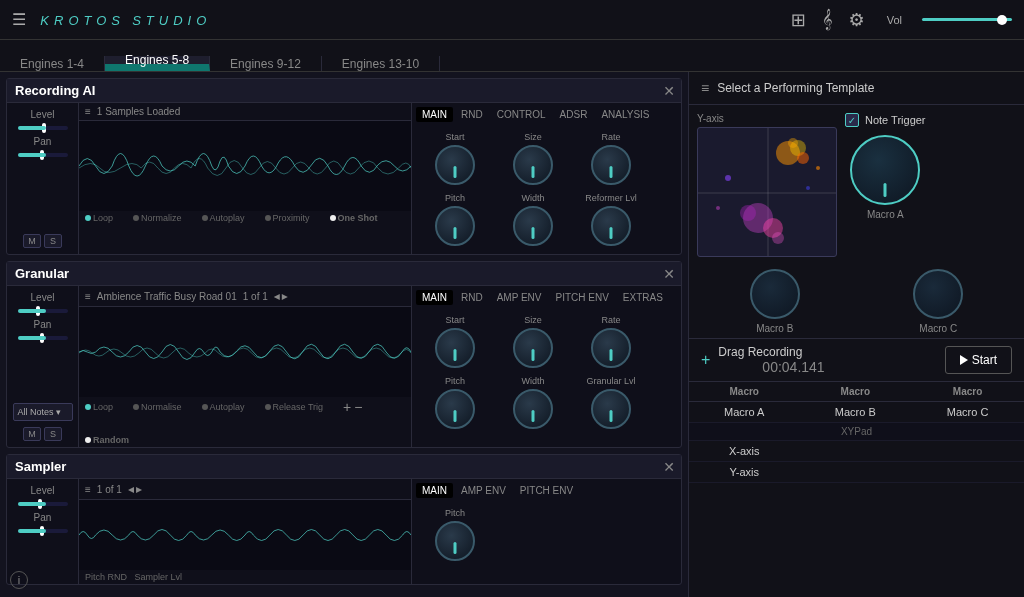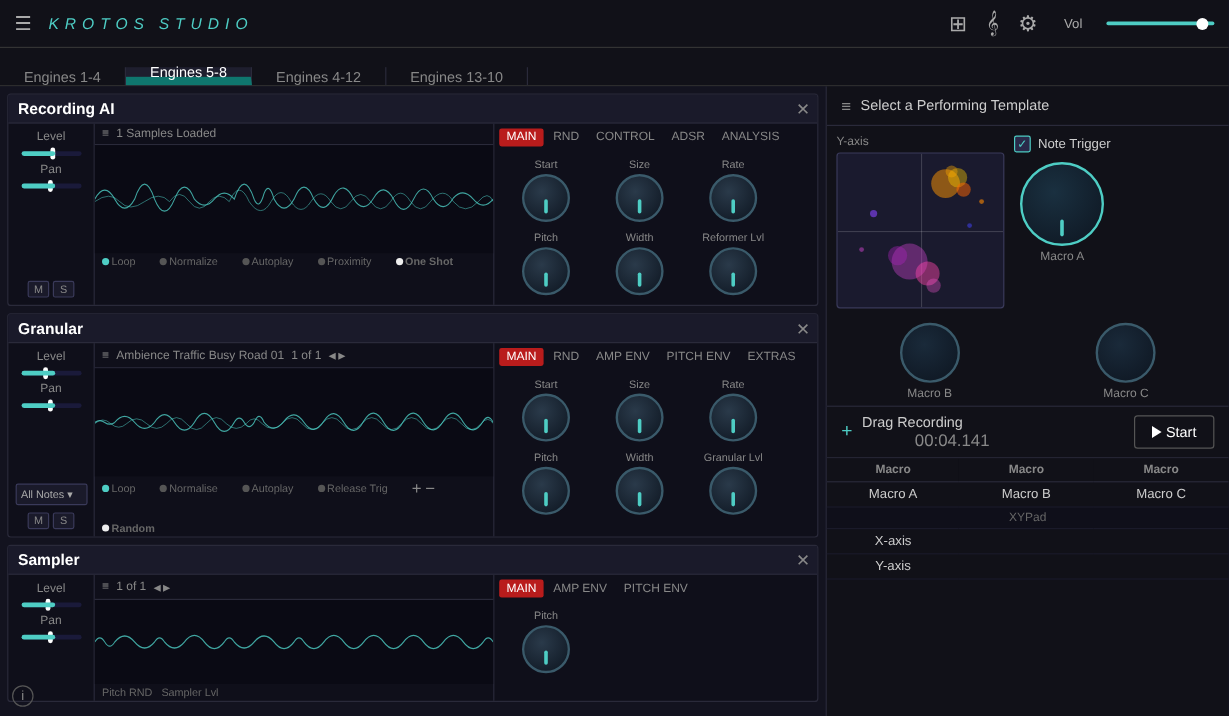--- a/index.html
+++ b/index.html
@@ -233,21 +233,21 @@
     }
     .rc-tab {
       font-size: 10px;
       color: #888;
       padding: 2px 6px;
       cursor: pointer;
       border-radius: 2px;
     }
     .rc-tab.active {
       color: #fff;
-      background: #b91c1c;
+      background: #000000;
     }
     .knob-grid {
       display: flex;
       flex-wrap: wrap;
       gap: 8px;
       padding: 4px;
     }
     .knob-item {
       display: flex;
       flex-direction: column;
@@ -508,21 +508,21 @@
 </div>
 
 <div class="tabs">
   <div class="tab">
     <span>Engines 1-4</span>
   </div>
   <div class="tab active">
     <span>Engines 5-8</span>
   </div>
   <div class="tab">
-    <span>Engines 4-12</span>
+    <span>Engines 9-12</span>
   </div>
   <div class="tab">
     <span>Engines 13-10</span>
   </div>
 </div>
 
 <div class="main-content">
 
   <div class="left-panel">
 

